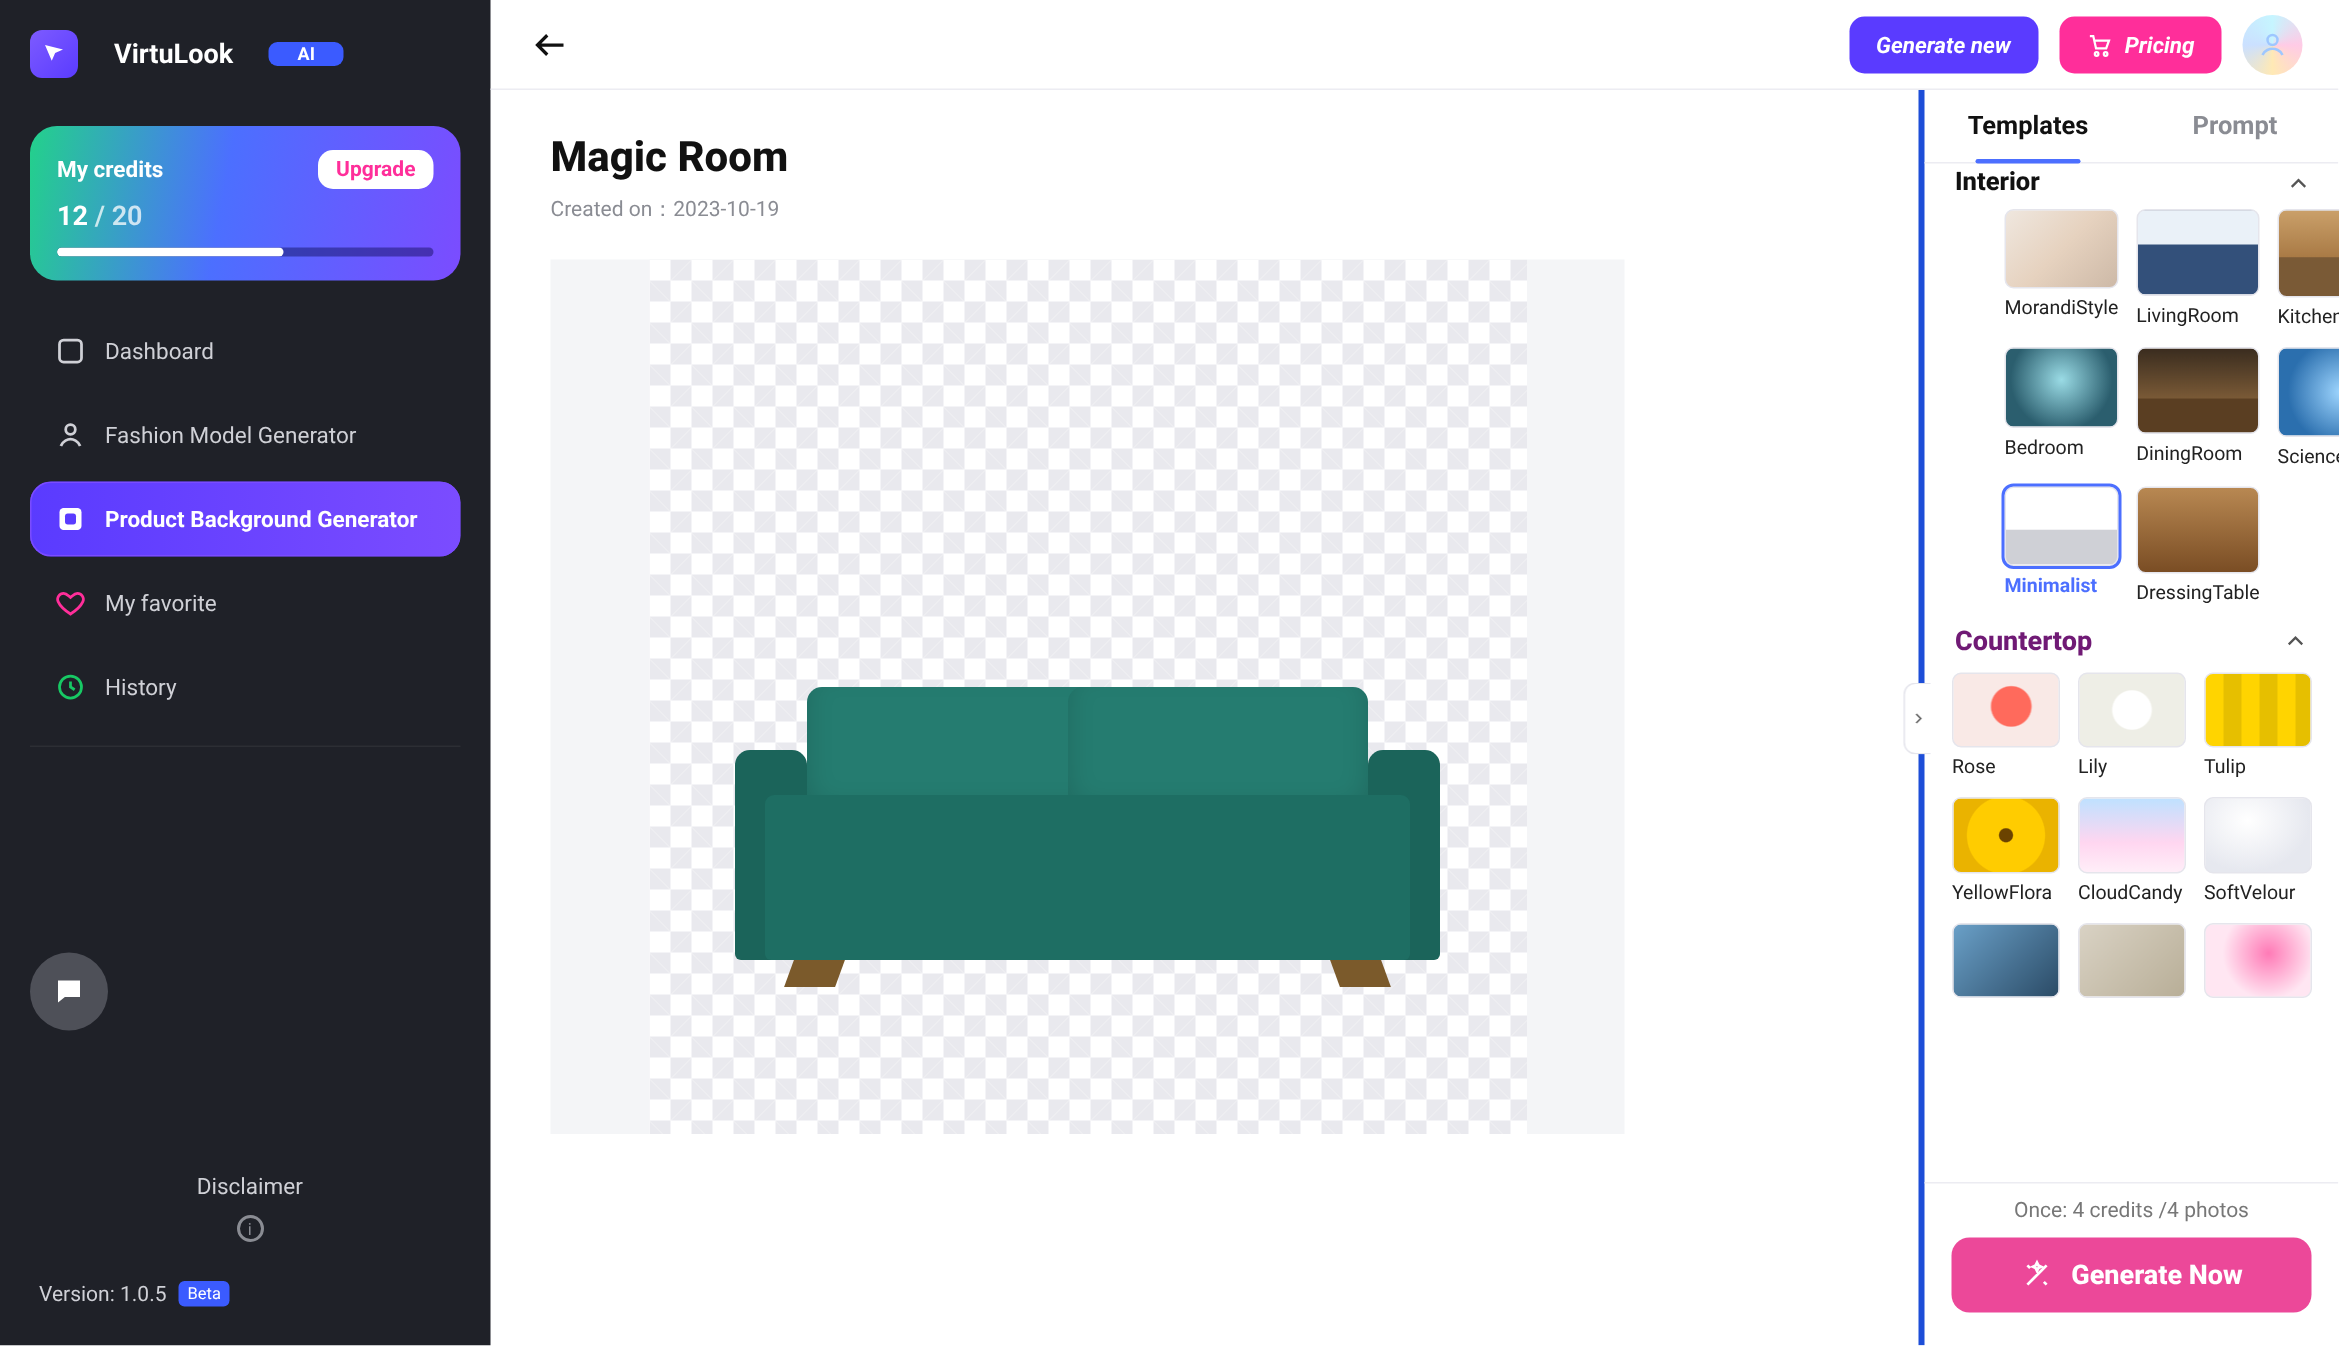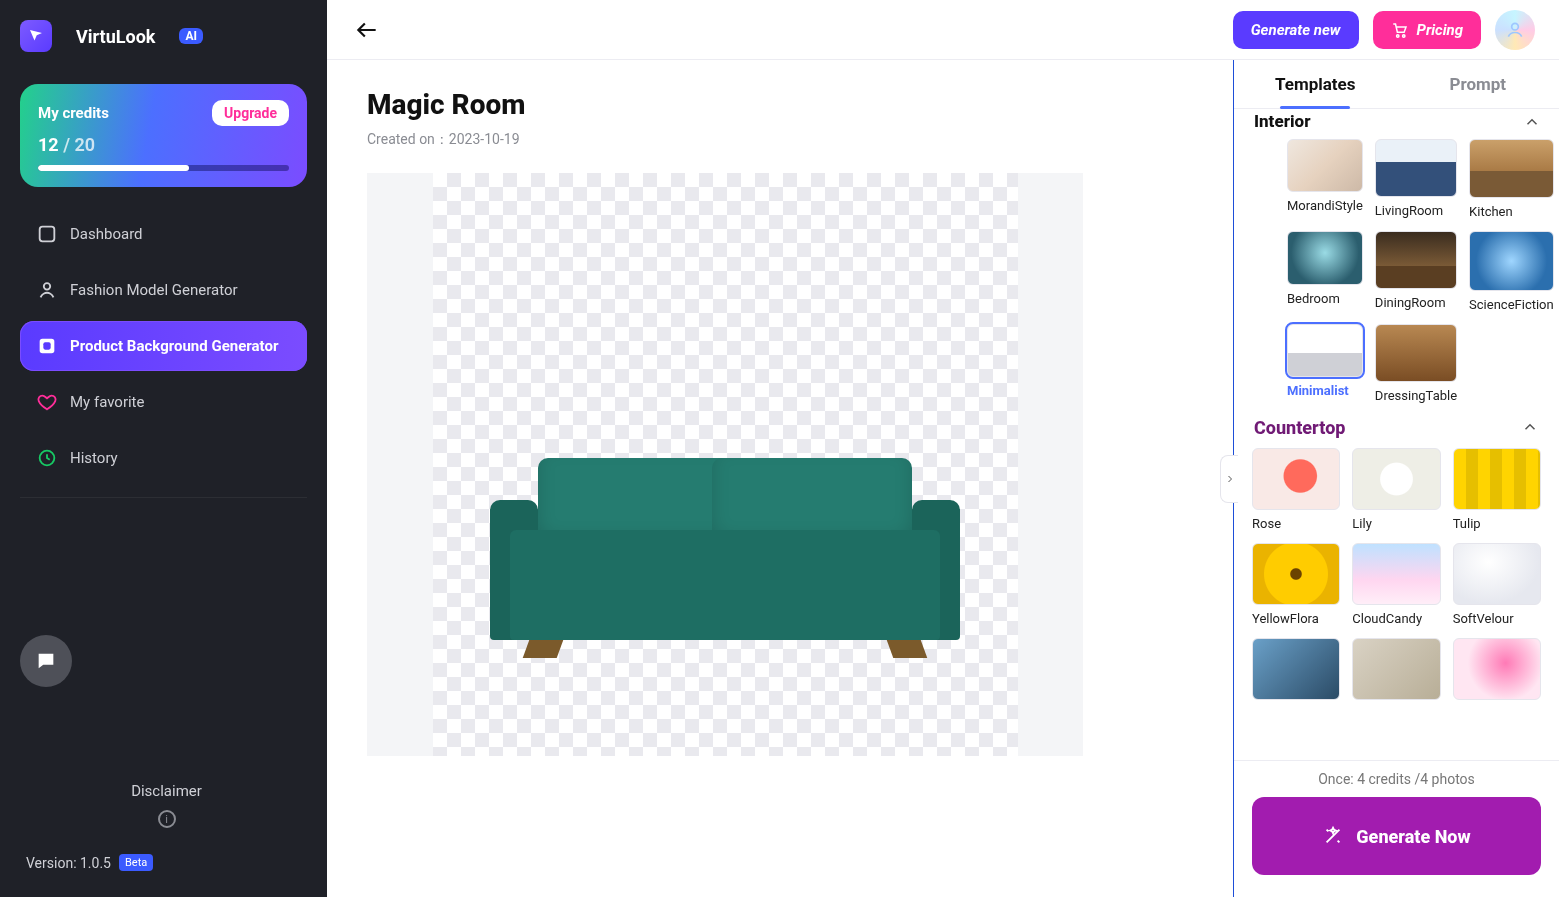--- a/index.html
+++ b/index.html
@@ -3,21 +3,21 @@
 <meta charset="utf-8">
 <style>
   * { box-sizing: border-box; margin: 0; padding: 0; font-family: -apple-system, BlinkMacSystemFont, "Segoe UI", Roboto, Arial, sans-serif; }
   body { width: 1559px; height: 897px; overflow: hidden; background: #fff; display: flex; }
   
   .sidebar { width: 327px; height: 897px; background: #1f2128; color: #fff; display: flex; flex-direction: column; padding: 20px 20px 0 20px; position: relative; }
   .logo-row { display: flex; align-items: center; gap: 24px; margin-bottom: 32px; }
   .logo-icon { width: 32px; height: 32px; border-radius: 8px; background: linear-gradient(135deg,#7d5bff,#5a3bff); display:flex; align-items:center; justify-content:center; }
   .logo-icon svg { width:18px; height:18px; }
   .logo-text { font-weight:700; font-size:18px; }
-  .ai-badge { background:#3b5bff; color:#fff; border-radius:6px; padding:1px 6px; font-size:12px; font-weight:700; }
+  .ai-badge { background:#3b5bff; color:#fff; border-radius:6px; padding:1px 19px; font-size:12px; font-weight:700; }
   .credits-card { border-radius:18px; padding:16px 18px; background: linear-gradient(100deg,#23d18b 0%,#4c6fff 45%,#7b4cff 100%); margin-bottom:22px; }
   .credits-top { display:flex; justify-content:space-between; align-items:center; }
   .credits-label { font-size:15px; font-weight:700; color:#fff; }
   .upgrade-btn { background:#fff; color:#ff2e9a; font-weight:700; border:none; border-radius:10px; padding:5px 12px; font-size:14px; cursor:pointer; }
   .credits-nums { margin-top:8px; font-size:18px; font-weight:700; color:#fff; }
   .credits-nums .max { opacity:.75; font-weight:600; }
   .credits-bar { margin-top:10px; height:6px; border-radius:4px; background:rgba(0,0,60,.4); position:relative; overflow:hidden; }
   .credits-bar .fill { position:absolute; inset:0 40% 0 0; background:#fff; border-radius:4px; }
   .nav { display:flex; flex-direction:column; gap:6px; }
   .nav-item { display:flex; align-items:center; gap:12px; padding:14px 16px; border-radius:14px; color:#cfd0d6; font-size:15px; cursor:pointer; }
@@ -61,38 +61,38 @@
   .sofa .seat { position:absolute; left:20px; right:20px; bottom:18px; height:110px; background:#1e6e63; border-radius:6px 6px 4px 4px; }
   .sofa .arm-l, .sofa .arm-r { position:absolute; bottom:18px; width:48px; height:140px; background:#1b645a; border-radius:10px 10px 4px 4px; }
   .sofa .arm-l { left:0; } .sofa .arm-r { right:0; }
   .sofa .cush-l, .sofa .cush-r { position:absolute; bottom:110px; width:200px; height:90px; background:#257c70; border-radius:10px 10px 16px 16px; box-shadow: inset 0 -10px 18px rgba(0,0,0,.15); }
   .sofa .cush-l { left:48px; } .sofa .cush-r { right:48px; }
   .sofa .leg-l, .sofa .leg-r { position:absolute; bottom:0; width:34px; height:18px; background:#7b5a2b; }
   .sofa .leg-l { left:36px; transform:skewX(-20deg); }
   .sofa .leg-r { right:36px; transform:skewX(20deg); }
 
   
-  .right-col { width:326px; border-left:1px solid #1d4ed8; display:flex; flex-direction:column; position:relative; }
+  .right-col { width:280px; border-left:4px solid #1d4ed8; display:flex; flex-direction:column; position:relative; }
   .tabs { display:flex; border-bottom:1px solid #ececf2; }
   .tab { flex:1; text-align:center; padding:14px 0; font-size:17px; font-weight:700; color:#8a8c93; cursor:pointer; position:relative; }
   .tab.active { color:#111; }
   .tab.active::after { content:""; position:absolute; left:50%; transform:translateX(-50%); bottom:-1px; width:70px; height:3px; background:#4c6fff; border-radius:2px; }
   .panel-scroll { flex:1; overflow:auto; padding:0 18px 0 18px; }
   .section-head { display:flex; align-items:center; justify-content:space-between; margin:14px 2px 10px 2px; }
   .section-title { font-weight:800; font-size:18px; color:#701a75; }
   .chev { width:18px; height:18px; }
   .grid3 { display:grid; grid-template-columns:repeat(3,1fr); gap:12px 12px; }
   .tile { display:flex; flex-direction:column; gap:6px; cursor:pointer; }
   .thumb { width:100%; aspect-ratio: 84/59; border-radius:6px; background:#d9d9df; background-size:cover; background-position:center; border:1px solid #e5e5ec; }
   .tile.selected .thumb { outline:2px solid #4c6fff; outline-offset:0; }
   .tile.selected .tlabel { color:#4c6fff; font-weight:700; }
   .tlabel { font-size:13px; color:#222; white-space:nowrap; overflow:hidden; text-overflow:ellipsis; }
   .panel-footer { border-top:1px solid #ececf2; padding:10px 18px 22px 18px; text-align:center; }
   .cost { color:#777; font-size:14px; margin-bottom:10px; }
-  .gen-now { width:100%; background:#a21caf; color:#fff; border:none; border-radius:12px; padding:28px 0; font-size:18px; font-weight:800; display:flex; align-items:center; justify-content:center; gap:12px; cursor:pointer; }
+  .gen-now { width:100%; background:#ec4899; color:#fff; border:none; border-radius:12px; padding:14px 0; font-size:18px; font-weight:800; display:flex; align-items:center; justify-content:center; gap:12px; cursor:pointer; }
   .collapse-handle { position:absolute; left:-14px; top:50%; transform:translateY(-50%); width:18px; height:48px; background:#fff; border:1px solid #e5e5ec; border-right:none; border-radius:8px 0 0 8px; display:flex; align-items:center; justify-content:center; cursor:pointer; }
   .interior-cut { font-weight:800; font-size:17px; color:#111; margin:2px 2px 0 2px; height:18px; overflow:hidden; }
 
   
   .bg-morandi { background:linear-gradient(135deg,#efe7df,#e6d2bf,#cdb9a7); }
   .bg-living { background:linear-gradient(180deg,#eaf1f8 40%,#33507a 40%); }
   .bg-kitchen { background:linear-gradient(180deg,#caa06a 0%,#a97a45 55%,#7a5a36 55%); }
   .bg-bedroom { background:radial-gradient(circle at 50% 40%,#9adbe5,#2b5e6e 70%); }
   .bg-dining { background:linear-gradient(180deg,#3a2c1f 0%,#7a5a36 60%,#5a3e22 60%); }
   .bg-scifi { background:radial-gradient(circle at 50% 50%,#9fd6ff,#2b6fae 70%); }

